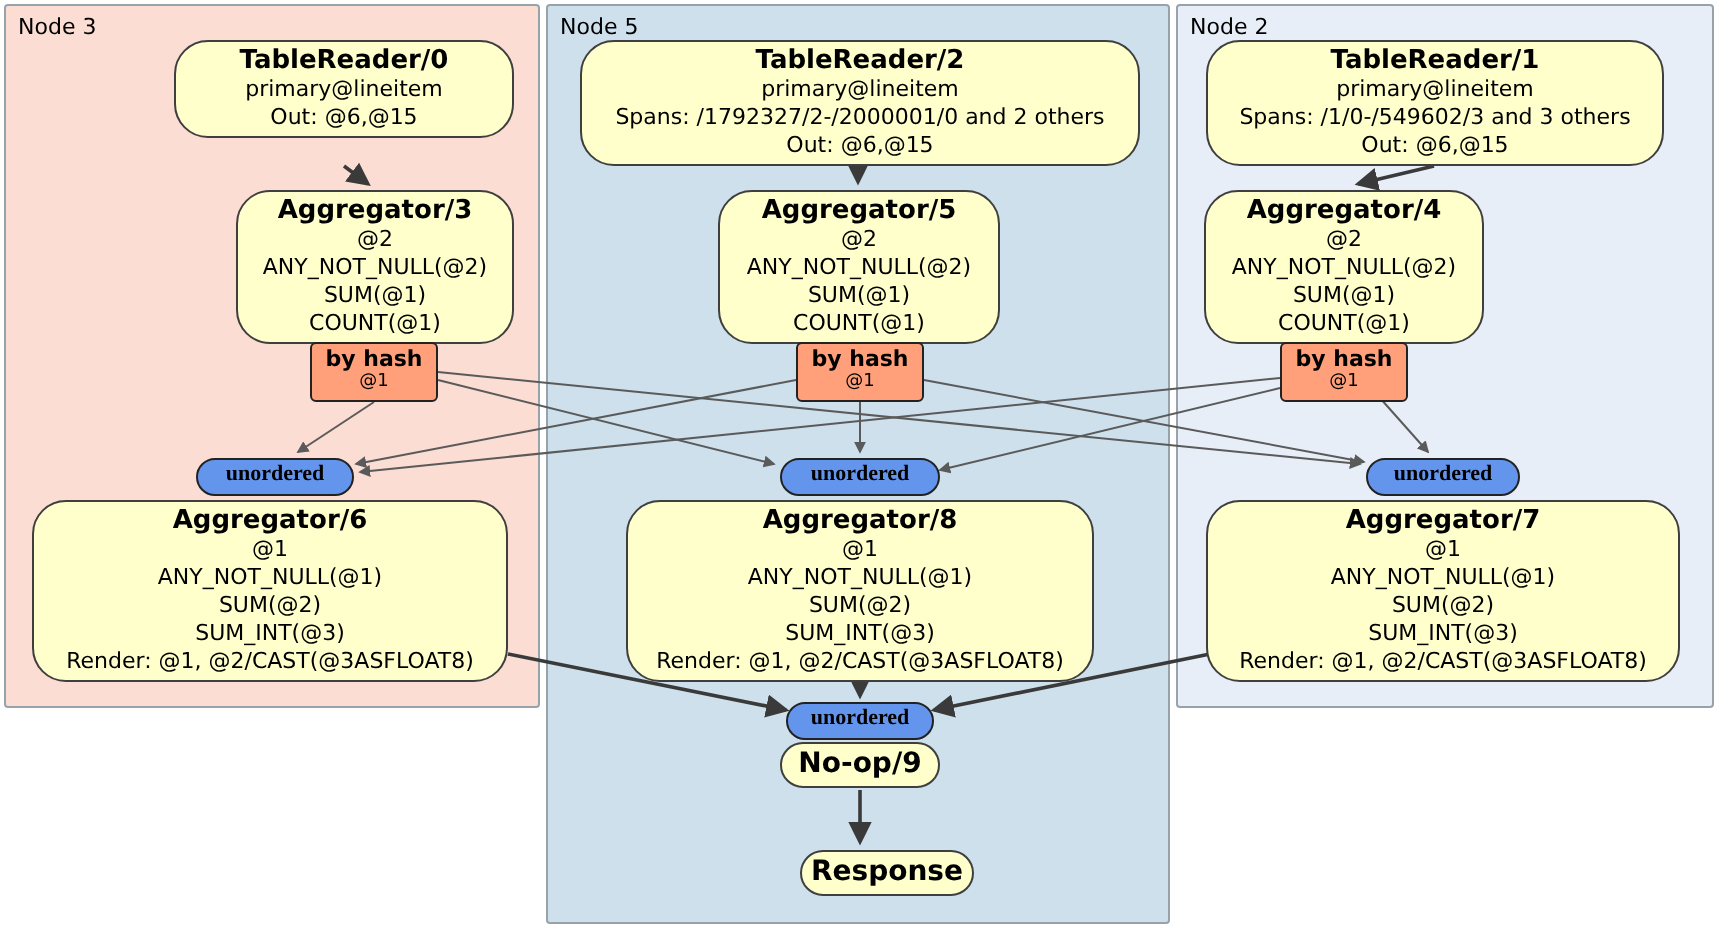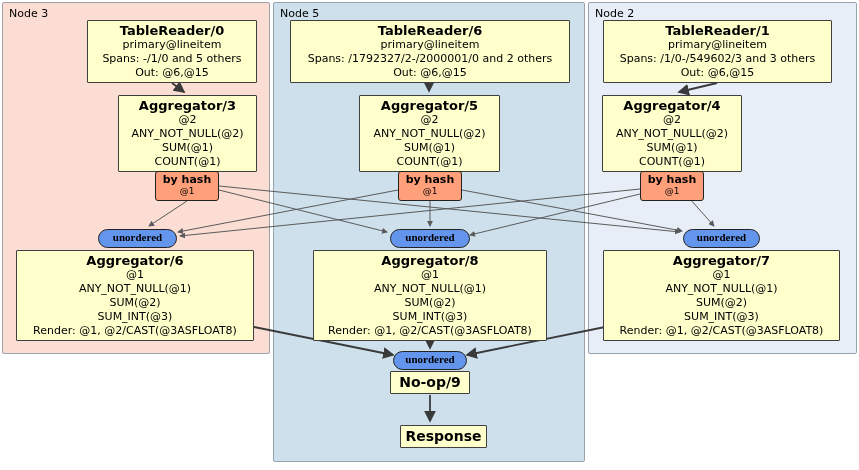--- a/index.html
+++ b/index.html
@@ -6,21 +6,21 @@
   .canvas{position:relative;width:859px;height:470px;background:#ffffff;
           font-family:"DejaVu Sans","Liberation Sans",sans-serif;color:#000;overflow:hidden;}
   .region{position:absolute;border:1px solid #98a2ab;border-radius:2px;z-index:0;box-sizing:border-box;}
   .region-label{position:absolute;top:4px;left:6px;font-size:11px;color:#000;}
   #region-node3{left:2px;top:2px;width:268px;height:352px;background:#fbddd3;}
   #region-node1{left:273px;top:2px;width:312px;height:460px;background:#cde0ec;}
   #region-node2{left:588px;top:2px;width:269px;height:352px;background:#e8eef7;}
 
   .edges{position:absolute;left:0;top:0;z-index:1;}
 
-  .pbox{position:absolute;background:#ffffcc;border:1.4px solid #3f3f3f;border-radius:1px;
+  .pbox{position:absolute;background:#ffffcc;border:1.4px solid #3f3f3f;border-radius:17px;
         text-align:center;padding:2px 4px;z-index:2;box-sizing:border-box;}
   .pbox-title{font-size:13px;font-weight:bold;line-height:15px;white-space:nowrap;}
   .pbox-line{font-size:11px;line-height:14px;white-space:nowrap;}
   #tr0{left:87px;top:20px;width:170px;}
   #agg3{left:118px;top:95px;width:139px;}
   #agg6{left:16px;top:250px;width:238px;}
   #tr2{left:290px;top:20px;width:280px;}
   #agg5{left:359px;top:95px;width:141px;}
   #agg8{left:313px;top:250px;width:234px;}
   #tr1{left:603px;top:20px;width:229px;}
@@ -87,21 +87,20 @@
       <line x1="462" y1="190" x2="682" y2="231" marker-end="url(#ah-gray)"></line>
       <line x1="640" y1="189" x2="180" y2="236" marker-end="url(#ah-gray)"></line>
       <line x1="640" y1="194" x2="470" y2="235" marker-end="url(#ah-gray)"></line>
       <line x1="690" y1="199" x2="714" y2="226" marker-end="url(#ah-gray)"></line>
     </g>
   </svg>
 
   <div class="pbox" id="tr0">
     <div class="pbox-title">TableReader/0</div>
     <div class="pbox-line">primary@lineitem</div>
-    <div class="pbox-line">Spans: -/1/0 and 5 others</div>
     <div class="pbox-line">Out: @6,@15</div>
   </div>
   <div class="pbox" id="agg3">
     <div class="pbox-title">Aggregator/3</div>
     <div class="pbox-line">@2</div>
     <div class="pbox-line">ANY_NOT_NULL(@2)</div>
     <div class="pbox-line">SUM(@1)</div>
     <div class="pbox-line">COUNT(@1)</div>
   </div>
   <div class="router" id="router3">
@@ -112,21 +111,21 @@
   <div class="pbox" id="agg6">
     <div class="pbox-title">Aggregator/6</div>
     <div class="pbox-line">@1</div>
     <div class="pbox-line">ANY_NOT_NULL(@1)</div>
     <div class="pbox-line">SUM(@2)</div>
     <div class="pbox-line">SUM_INT(@3)</div>
     <div class="pbox-line">Render: @1, @2/CAST(@3ASFLOAT8)</div>
   </div>
 
   <div class="pbox" id="tr2">
-    <div class="pbox-title">TableReader/6</div>
+    <div class="pbox-title">TableReader/2</div>
     <div class="pbox-line">primary@lineitem</div>
     <div class="pbox-line">Spans: /1792327/2-/2000001/0 and 2 others</div>
     <div class="pbox-line">Out: @6,@15</div>
   </div>
   <div class="pbox" id="agg5">
     <div class="pbox-title">Aggregator/5</div>
     <div class="pbox-line">@2</div>
     <div class="pbox-line">ANY_NOT_NULL(@2)</div>
     <div class="pbox-line">SUM(@1)</div>
     <div class="pbox-line">COUNT(@1)</div>

